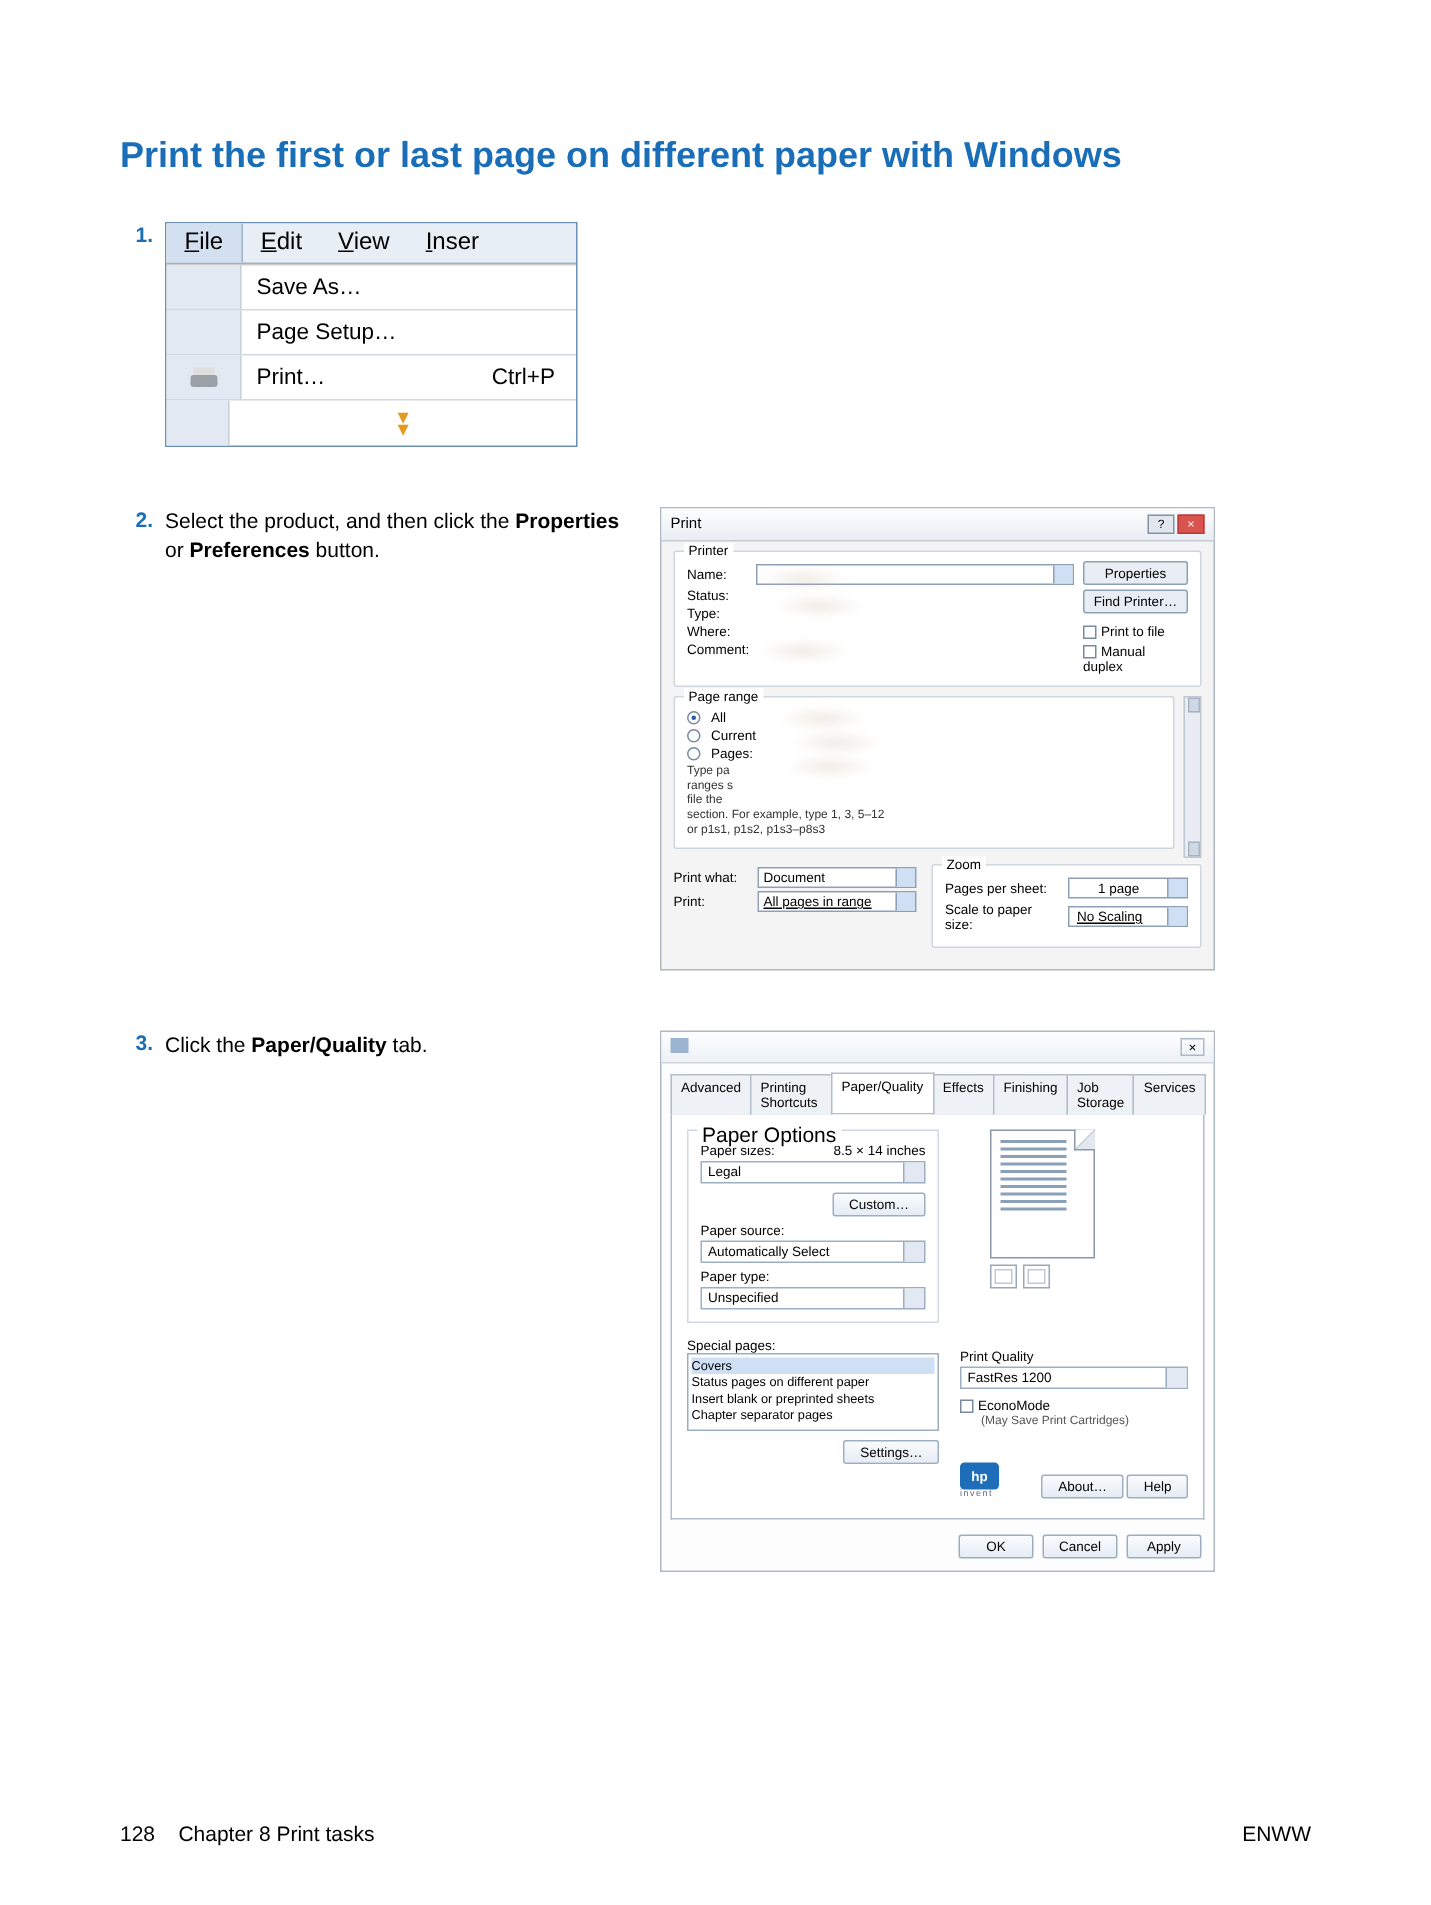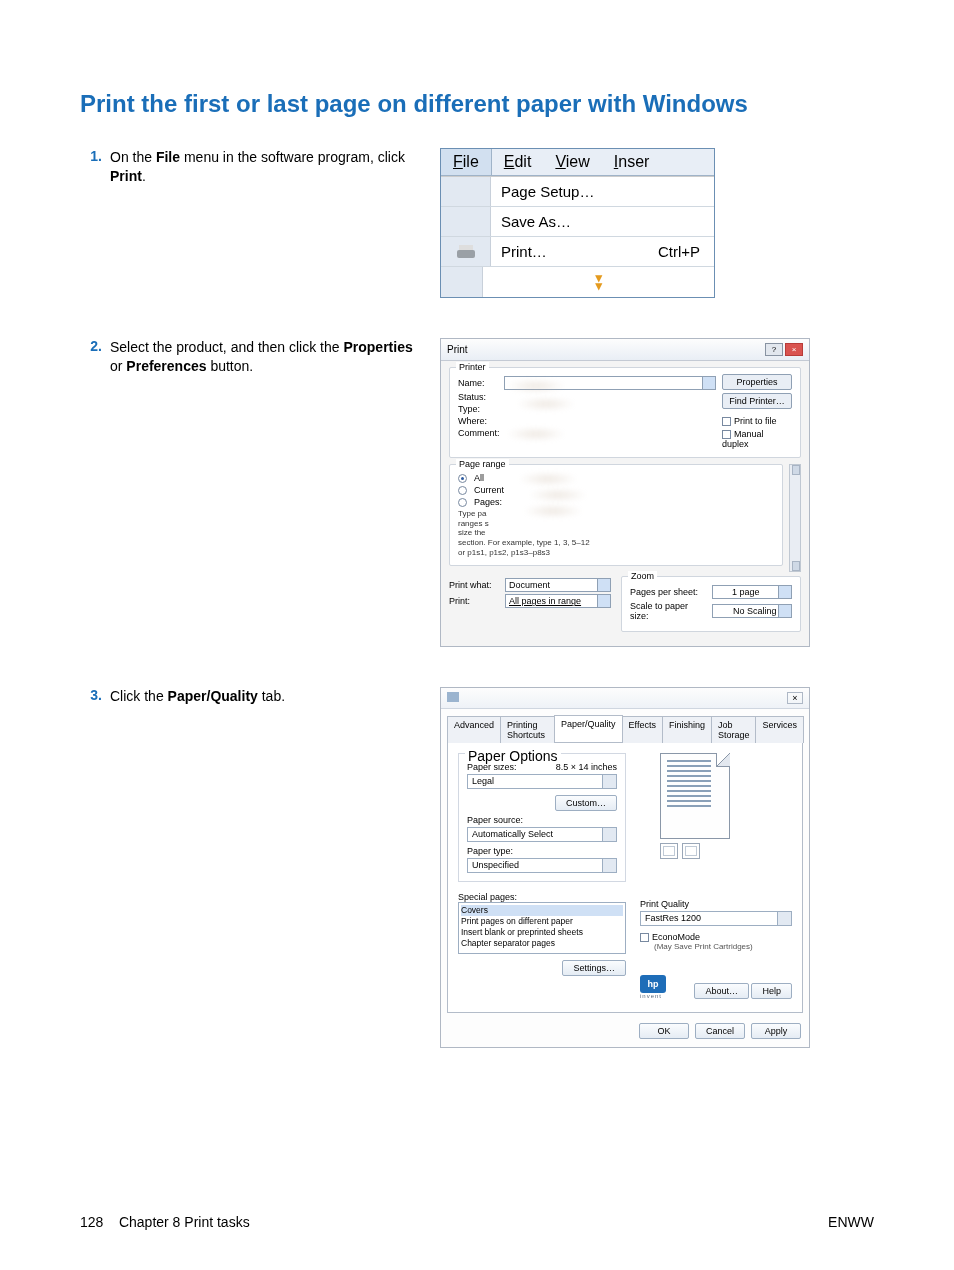--- a/index.html
+++ b/index.html
@@ -302,42 +302,39 @@
   }
 </style>
 </head>
 <body>
 
 <div class="page">
   <h1 class="section-title">Print the first or last page on different paper with Windows</h1>
 
   <div class="step-row">
     <div class="step-number">1.</div>
-    <div class="step-text">
-      <span>On the </span><b>File</b><span> menu in the software program, click </span><b>Print</b><span>.</span>
-    </div>
     <div class="step-image">
       <div class="file-menu">
         <div class="menubar">
           <div class="mi sel"><span class="ul">F</span>ile</div>
           <div class="mi"><span class="ul">E</span>dit</div>
           <div class="mi"><span class="ul">V</span>iew</div>
           <div class="mi"><span class="ul">I</span>nser</div>
         </div>
         <div class="dropdown">
           <div class="dropdown-row">
             <div class="dd-icon"></div>
             <div class="dd-label">
-                <span>Page Set<span class="ul">u</span>p…</span>
+                <span>Save <span class="ul">A</span>s…</span>
               </div>
           </div>
           <div class="dropdown-row">
             <div class="dd-icon"></div>
             <div class="dd-label">
-                <span>Save <span class="ul">A</span>s…</span>
+                <span>Page Set<span class="ul">u</span>p…</span>
               </div>
           </div>
           <div class="dropdown-row">
             <div class="dd-icon">
                 <span class="printer-icon"></span>
               </div>
             <div class="dd-label">
                 <span><span class="ul">P</span>rint…</span>
                 <span>Ctrl+P</span>
               </div>
@@ -412,21 +409,21 @@
                   <span class="radio"></span>
                   <span>Current</span>
                 </div>
               <div class="fld-row">
                   <span class="radio"></span>
                   <span>Pages:</span>
                 </div>
               <div style="font-size:8px; color:#333; line-height:1.2; margin-top:2px;">
                 <div>Type pa</div>
                 <div>ranges s</div>
-                <div>size the</div>
+                <div>file the</div>
                 <div>section. For example, type 1, 3, 5–12</div>
                 <div>or p1s1, p1s2, p1s3–p8s3</div>
               </div>
               <div class="blur-strip">
                 <div class="smudge" style="left:20px; top:2px;"></div>
                 <div class="smudge" style="left:30px; top:18px;"></div>
                 <div class="smudge" style="left:25px; top:34px;"></div>
               </div>
             </div>
             <div class="scroll-mock"></div>
@@ -444,21 +441,21 @@
                 </div>
             </div>
             <div class="group zoom-col">
               <span class="group-label">Zoom</span>
               <div class="fld-row">
                   <span style="width:78px">Pages per sheet:</span>
                   <div class="pd-input combo" style="padding-left:19px; line-height:12px;">1 page</div>
                 </div>
               <div class="fld-row">
                   <span style="width:78px">Scale to paper size:</span>
-                  <div class="pd-input combo" style="padding-left:20px; line-height:12px;">No Scaling</div>
+                  <div class="pd-input combo" style="padding-left:5px; line-height:12px;text-decoration:underline;">No Scaling</div>
                 </div>
             </div>
           </div>
 
         </div>
       </div>
     </div>
   </div>
 
   <div class="step-row">
@@ -492,21 +489,21 @@
               <div class="combo2">Legal</div>
               <div style="text-align:right; margin-top:6px;"><button class="btn2">Custom…</button></div>
               <div style="margin-top:4px">Paper source:</div>
               <div class="combo2">Automatically Select</div>
               <div style="margin-top:4px">Paper type:</div>
               <div class="combo2">Unspecified</div>
             </div>
             <div>Special pages:</div>
             <div class="listbox">
               <div class="sel">Covers</div>
-              <div>Print pages on different paper</div>
+              <div>Status pages on different paper</div>
               <div>Insert blank or preprinted sheets</div>
               <div>Chapter separator pages</div>
             </div>
             <div style="text-align:right; margin-top:6px;"><button class="btn2">Settings…</button></div>
           </div>
 
           <div class="prop-right">
             <div class="page-preview">
               <span class="e">E</span>
               <div class="corner"></div>

